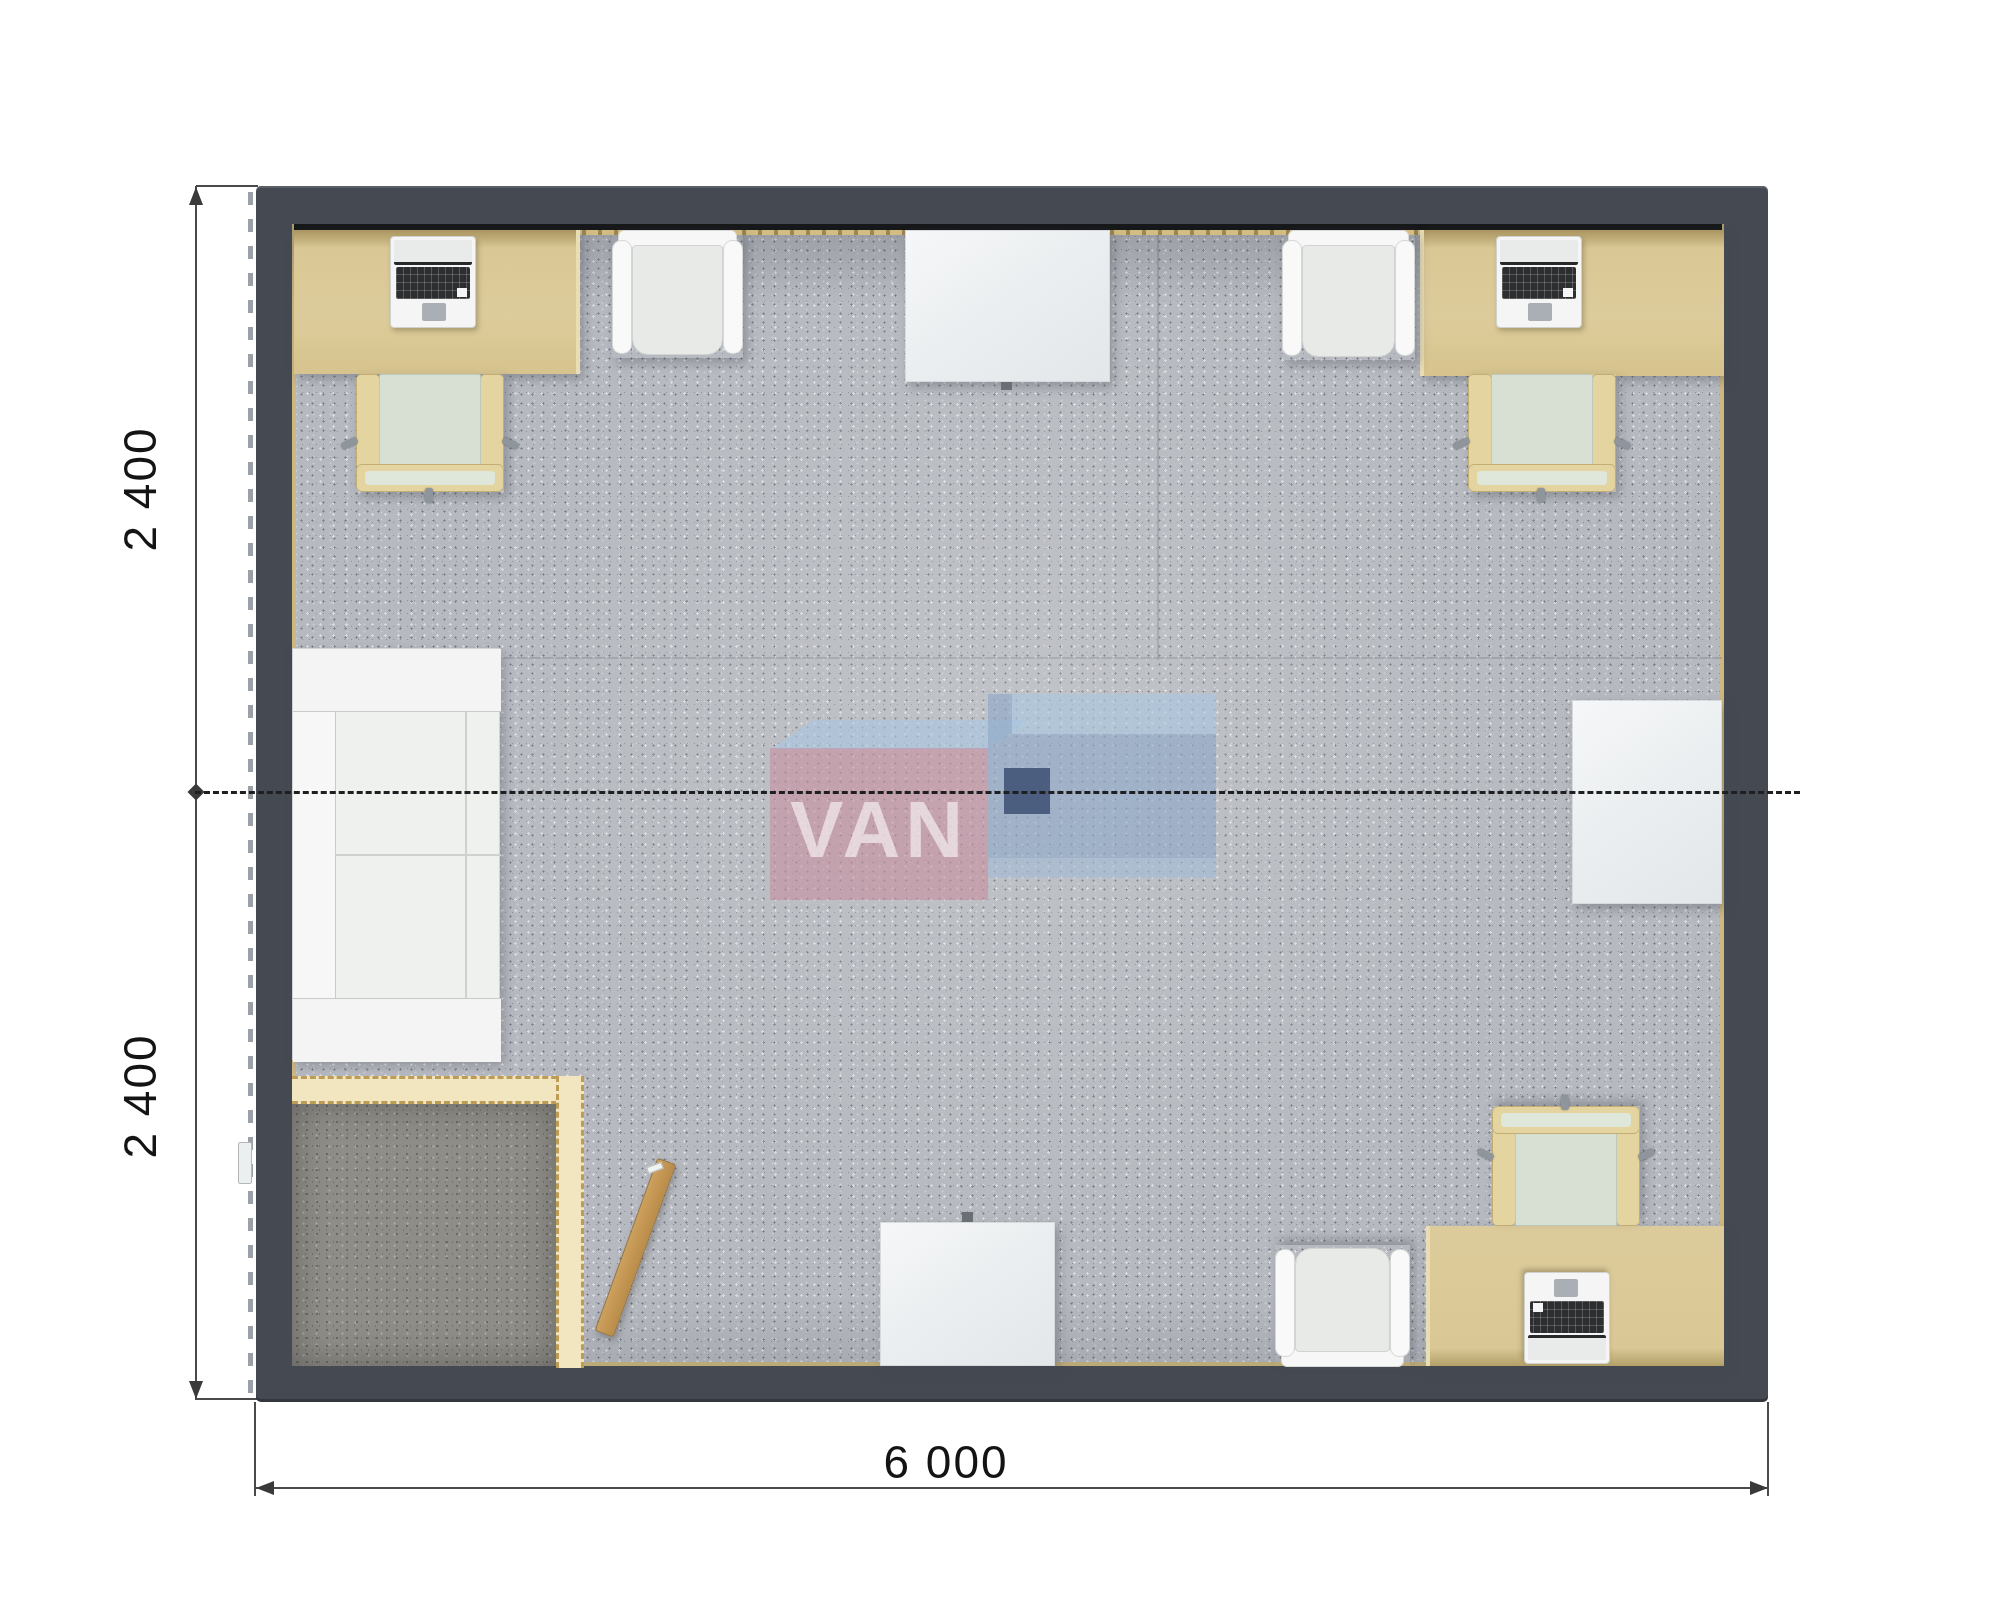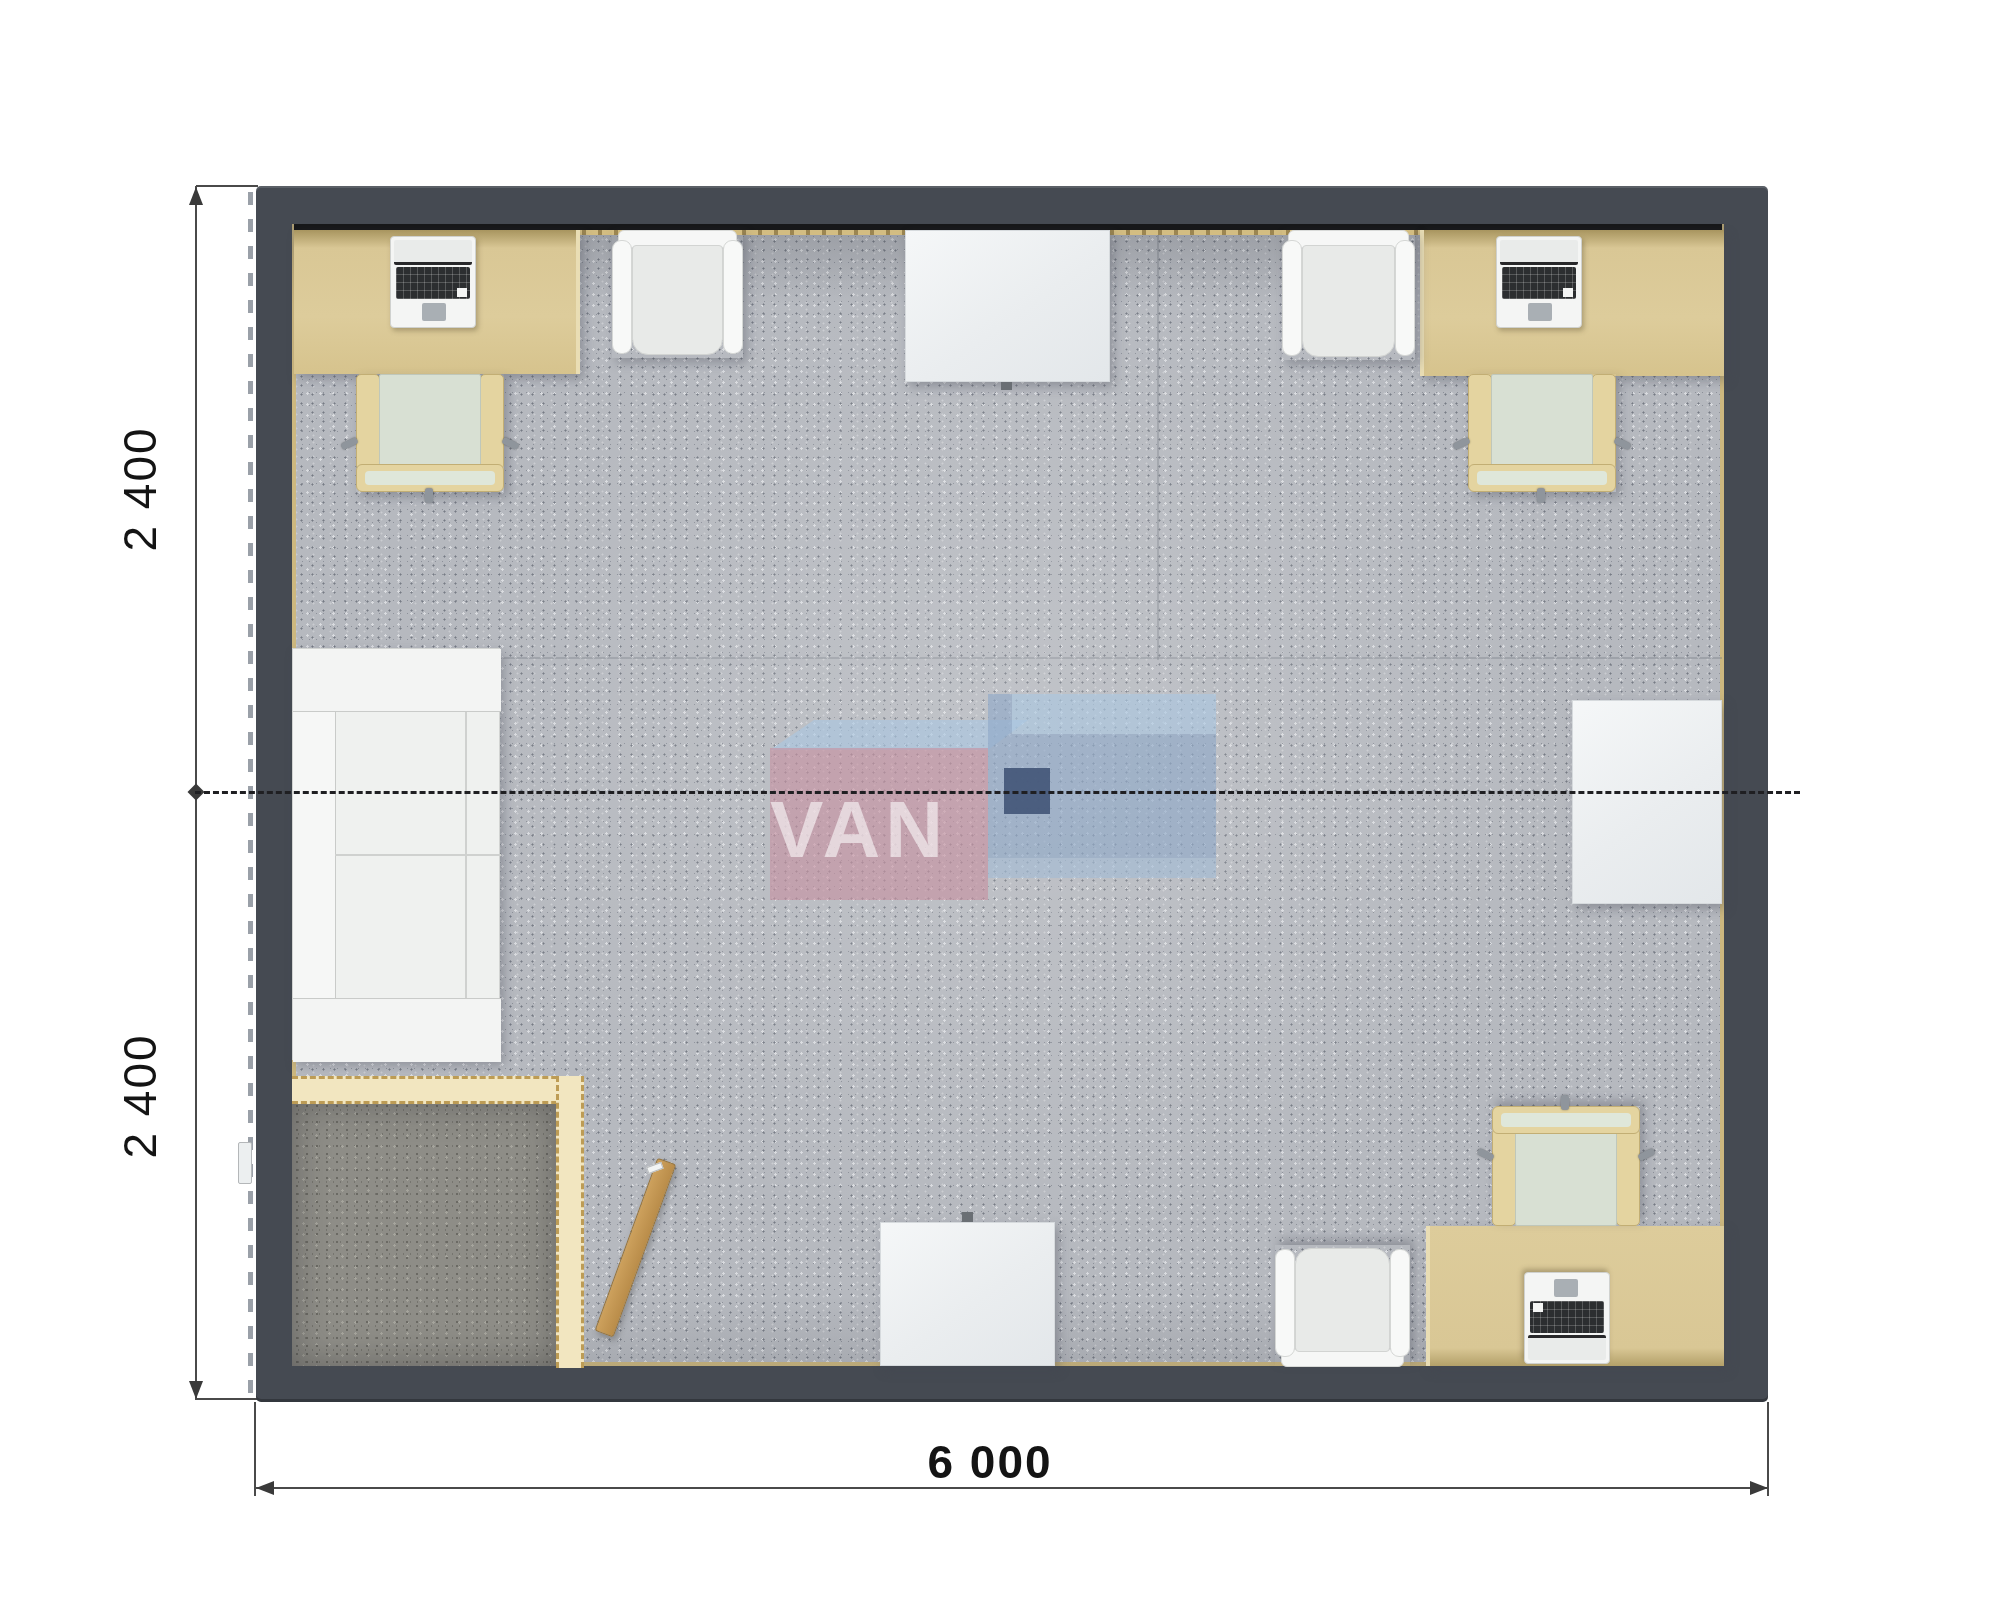--- a/index.html
+++ b/index.html
@@ -94,21 +94,21 @@
   .plank-handle{background:#f2f4f4;border:1px solid #b9bcbe;z-index:13;}
   .door-handle{background:#eceff0;border:1px solid #b4b7b9;border-radius:2px;z-index:12;}
 
   
   .wm{z-index:40;opacity:.62;}
   .wm-pink{background:#c78fa0;}
   .wm-pink-top{background:#a9c7e2;clip-path:polygon(44px 0,258px 0,218px 30px,0 30px);}
   .wm-blue{background:#8fa9c9;}
   .wm-blue-top{background:#abc8e2;}
   .wm-blue-bot{background:#a3bcd6;}
-  .wm-text{color:rgba(255,255,255,.92);font-weight:bold;font-size:80px;text-align:left;letter-spacing:5px;
+  .wm-text{color:rgba(255,255,255,.92);font-weight:bold;font-size:80px;text-align:center;letter-spacing:5px;
            font-family:"Liberation Sans",sans-serif;z-index:42;}
   .wm-navy{background:#45577a;z-index:43;opacity:.93;}
 </style>
 </head>
 <body>
 
 <div class="canvas">
 
   <div class="abs dim-line" style="left:195px;top:186px;width:2px;height:1214px;"></div>
   <div class="abs dim-line" style="left:196px;top:185px;width:62px;height:2px;"></div>
@@ -117,21 +117,21 @@
   <div class="abs diamond" style="left:190px;top:786px;"></div>
   <div class="abs arr arr-down" style="left:189px;top:1381px;"></div>
   <div class="abs dim-label dim-label-v" style="left:40px;top:459px;width:200px;height:60px;line-height:60px;">2 400</div>
   <div class="abs dim-label dim-label-v" style="left:40px;top:1066px;width:200px;height:60px;line-height:60px;">2 400</div>
 
   <div class="abs dim-line" style="left:255px;top:1487px;width:1514px;height:2px;"></div>
   <div class="abs dim-line" style="left:254px;top:1402px;width:2px;height:94px;"></div>
   <div class="abs dim-line" style="left:1767px;top:1402px;width:2px;height:94px;"></div>
   <div class="abs arr arr-left" style="left:256px;top:1481px;"></div>
   <div class="abs arr arr-right" style="left:1750px;top:1481px;"></div>
-  <div class="abs dim-label" style="left:840px;top:1436px;width:300px;height:52px;line-height:52px;font-weight:bold;">6 000</div>
+  <div class="abs dim-label" style="left:796px;top:1436px;width:300px;height:52px;line-height:52px;">6 000</div>
 
   <div class="abs room-outer" style="left:256px;top:186px;width:1512px;height:1216px;"></div>
   <div class="abs wall-dashes" style="left:248px;top:192px;width:5px;height:1206px;"></div>
 
   <div class="abs floor" style="left:292px;top:224px;width:1432px;height:1142px;"></div>
   <div class="abs glazing" style="left:294px;top:224px;width:1428px;height:6px;z-index:8;"></div>
   <div class="abs baseboard-top" style="left:294px;top:230px;width:1428px;height:5px;z-index:8;"></div>
   <div class="abs carpet-seam" style="left:1157px;top:235px;width:2px;height:425px;z-index:4;"></div>
   <div class="abs carpet-seam" style="left:296px;top:657px;width:1426px;height:2px;z-index:4;"></div>
   <div class="abs floor-shade" style="left:292px;top:224px;width:1432px;height:1142px;z-index:5;"></div>

